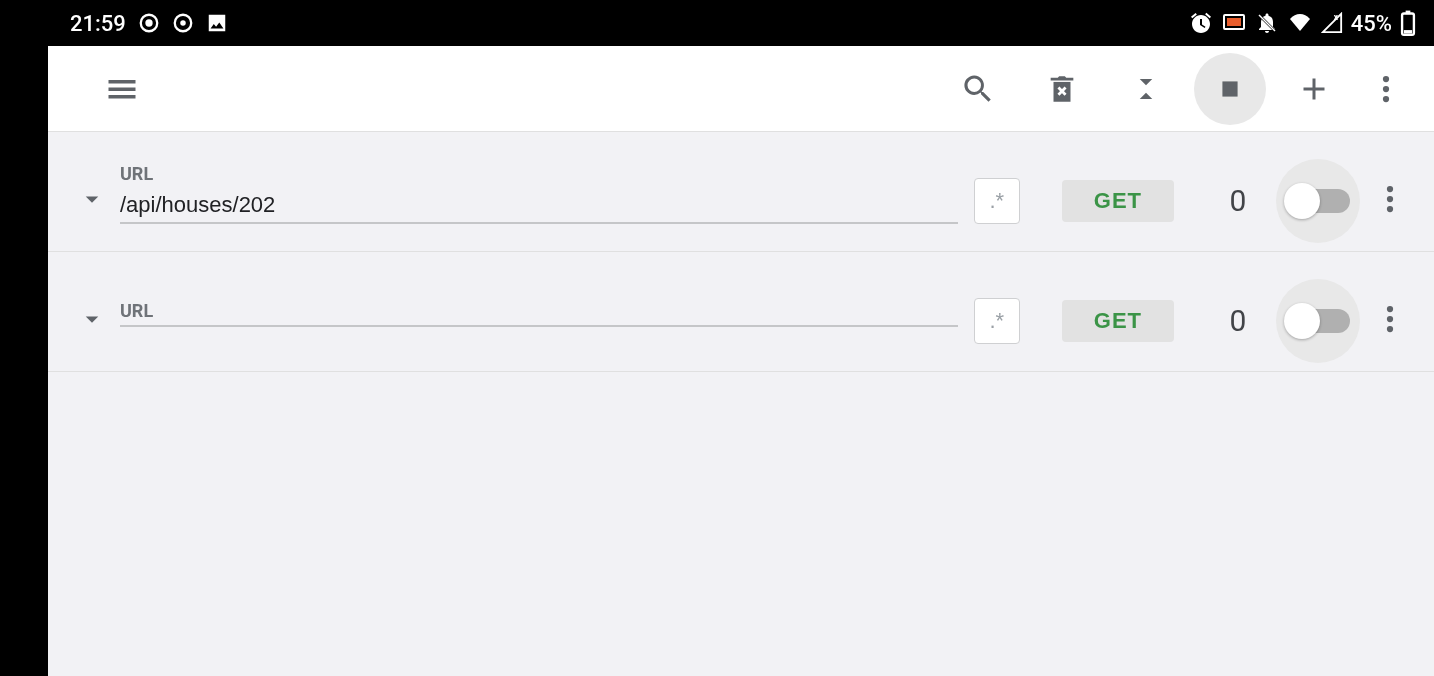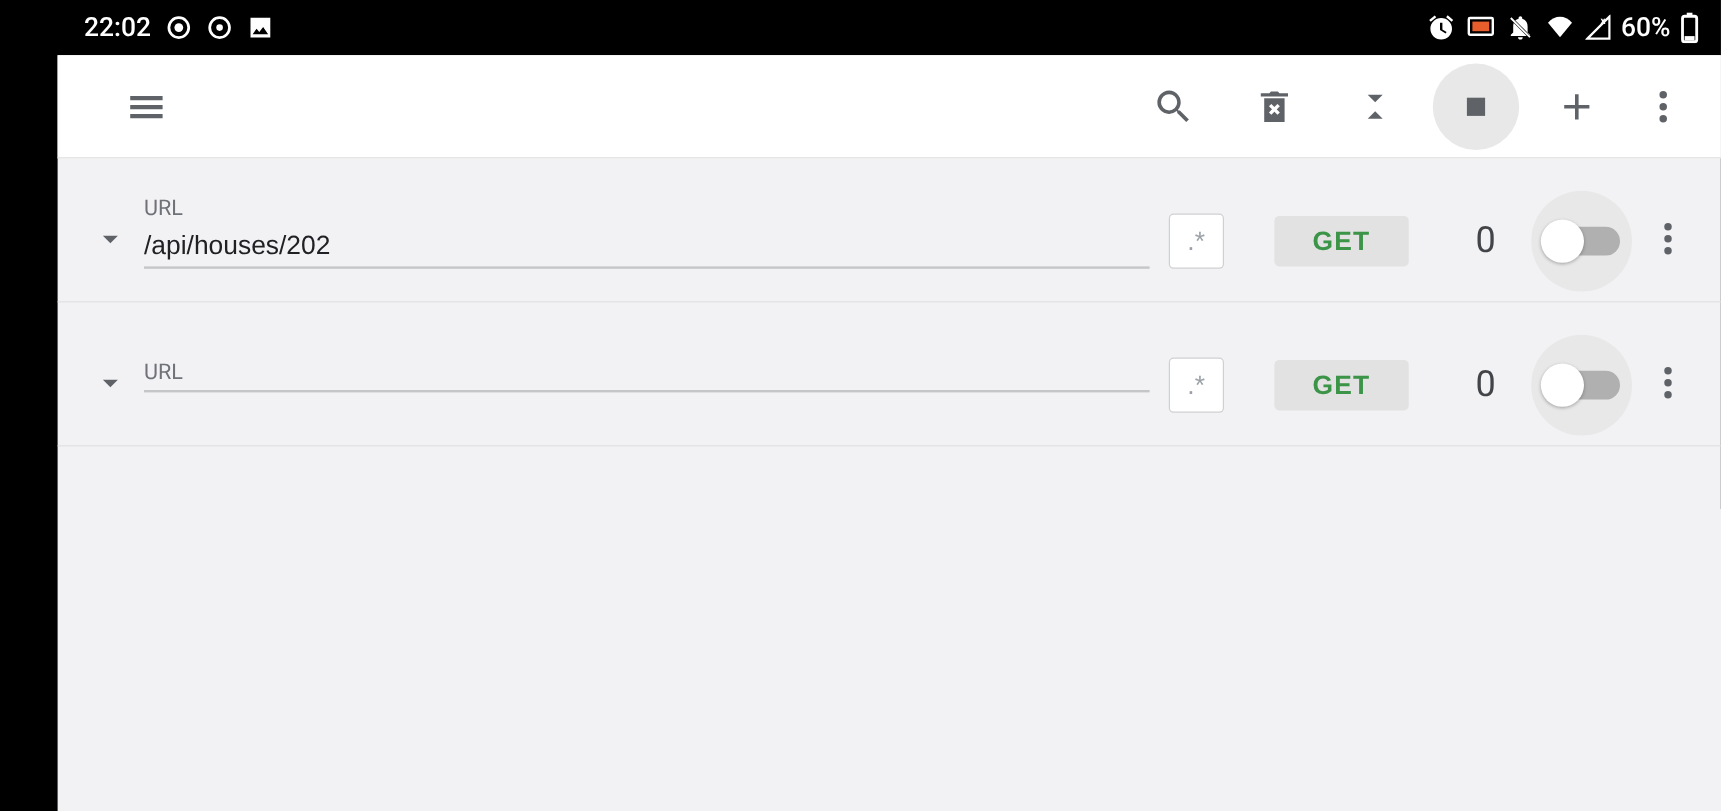--- a/index.html
+++ b/index.html
@@ -89,20 +89,21 @@
   .url-field {
     flex: 1;
     margin-right: 16px;
     position: relative;
     padding-bottom: 14px;
   }
   .url-label {
     font-size: 18px;
     color: #6f7378;
     margin-bottom: 6px;
+    font-weight: bold;
   }
   .url-value {
     font-size: 22px;
     color: #202124;
     border: none;
     background: transparent;
     width: 100%;
     outline: none;
     padding: 2px 0 6px 0;
   }
@@ -194,21 +195,21 @@
     border: none;
     cursor: pointer;
     color: #5f6368;
   }
 </style>
 </head>
 <body>
 
 <div class="status-bar">
   <div class="status-left">
-    <span>22:02</span>
+    <span>21:59</span>
     <span class="status-icon">
       <svg width="22" height="22" viewBox="0 0 24 24">
           <circle cx="12" cy="12" r="9" fill="none" stroke="#fff" stroke-width="2.5"></circle>
           <circle cx="12" cy="12" r="4" fill="#fff"></circle>
         </svg>
     </span>
     <span class="status-icon">
       <svg width="22" height="22" viewBox="0 0 24 24">
           <circle cx="12" cy="12" r="9" fill="none" stroke="#fff" stroke-width="2.5"></circle>
           <circle cx="12" cy="12" r="3" fill="#fff"></circle>
@@ -243,21 +244,21 @@
       <svg width="26" height="20" viewBox="0 0 24 20" fill="#fff">
           <path d="M12 18l10-12C19 2.5 15.7 1 12 1S5 2.5 2 6l10 12z"></path>
         </svg>
     </span>
     <span class="status-icon">
       <svg width="22" height="22" viewBox="0 0 24 24" fill="none">
           <path d="M2 22L22 2v20H2z" stroke="#fff" stroke-width="2"></path>
           <text x="14" y="9" font-size="9" fill="#fff" font-weight="bold">x</text>
         </svg>
     </span>
-    <span style="font-size:22px;">60%</span>
+    <span style="font-size:22px;">45%</span>
     <span class="status-icon">
       <svg width="16" height="26" viewBox="0 0 12 22" fill="none">
           <rect x="1" y="3" width="10" height="18" rx="1.5" stroke="#fff" stroke-width="2"></rect>
           <rect x="4" y="0.5" width="4" height="3" fill="#fff"></rect>
           <rect x="2.5" y="17" width="7" height="3" fill="#fff"></rect>
         </svg>
     </span>
   </div>
 </div>
 

